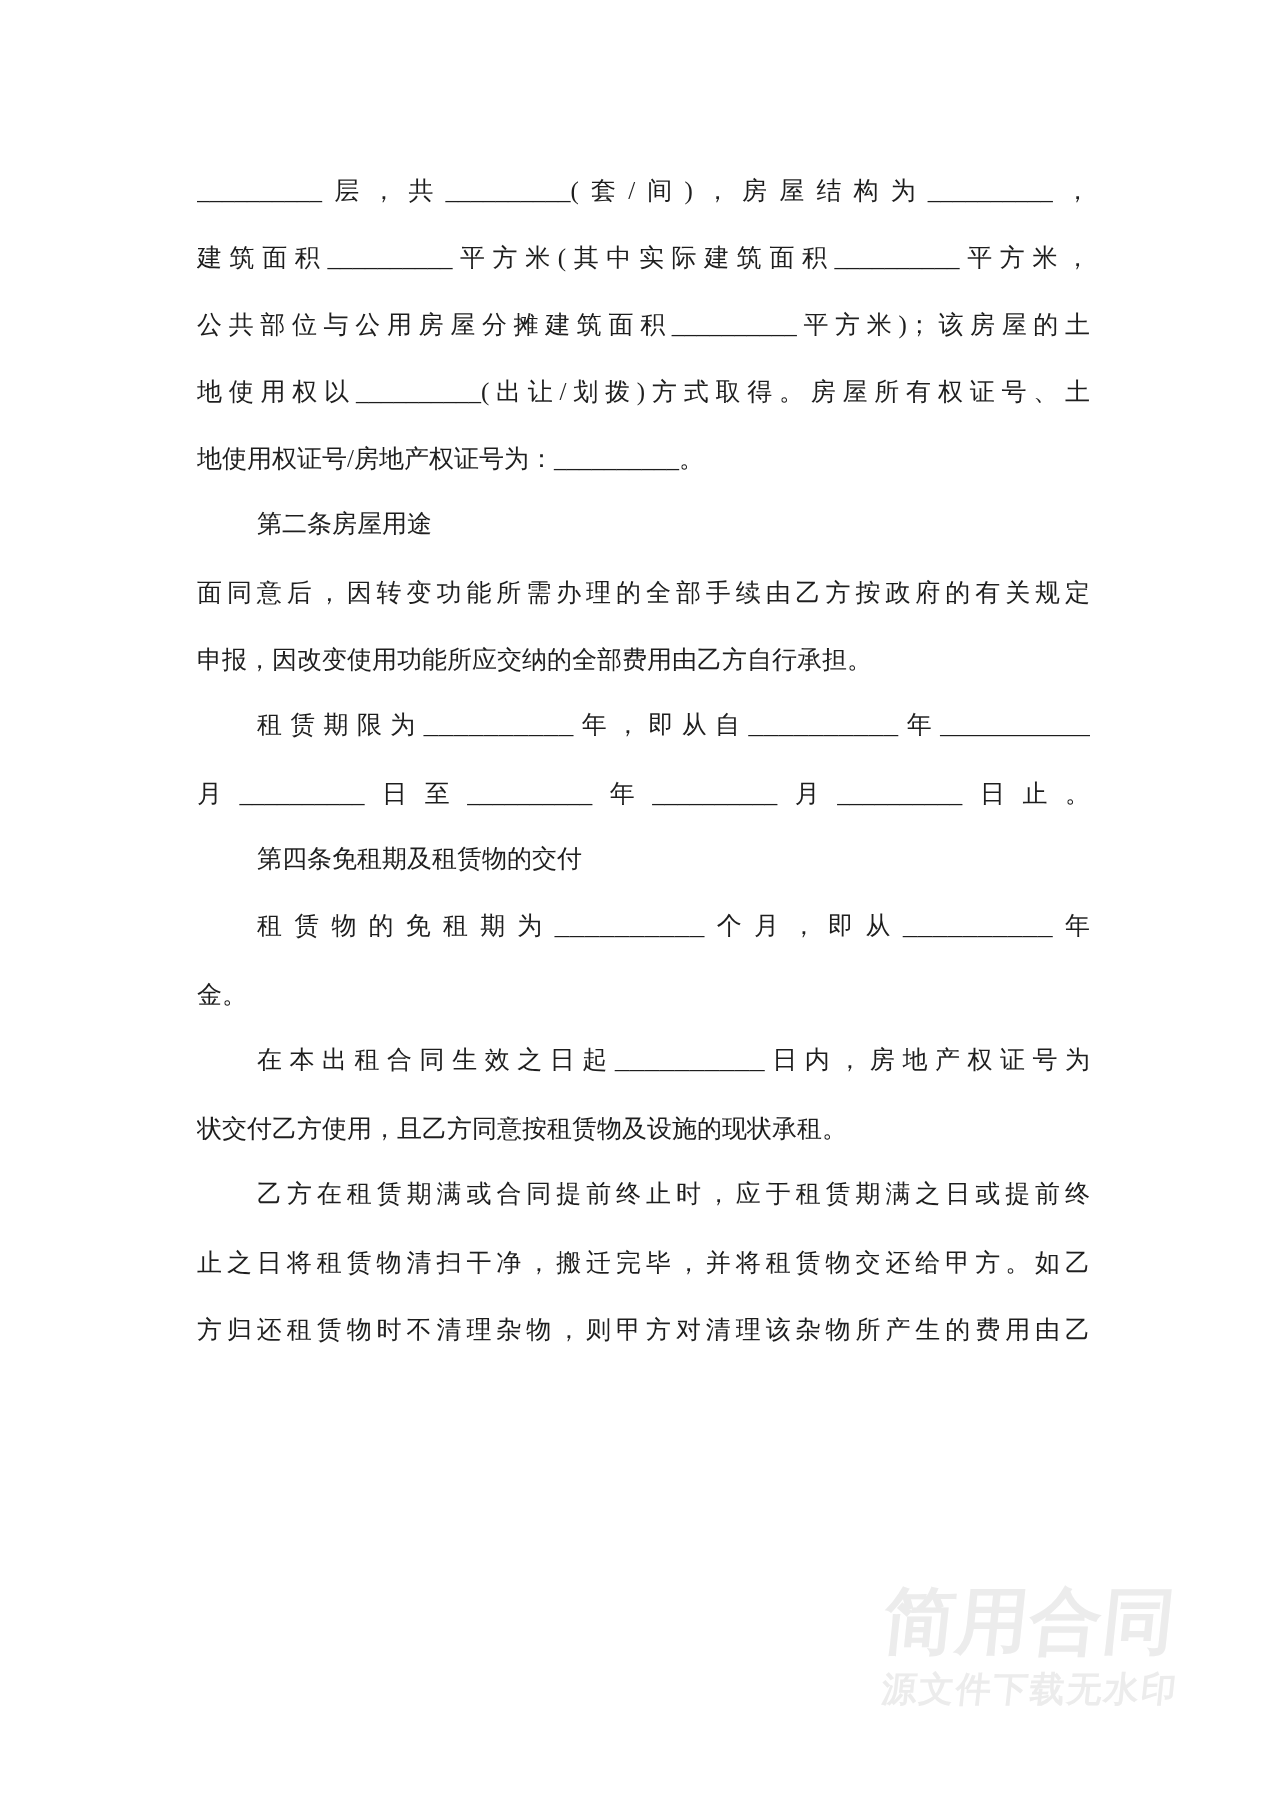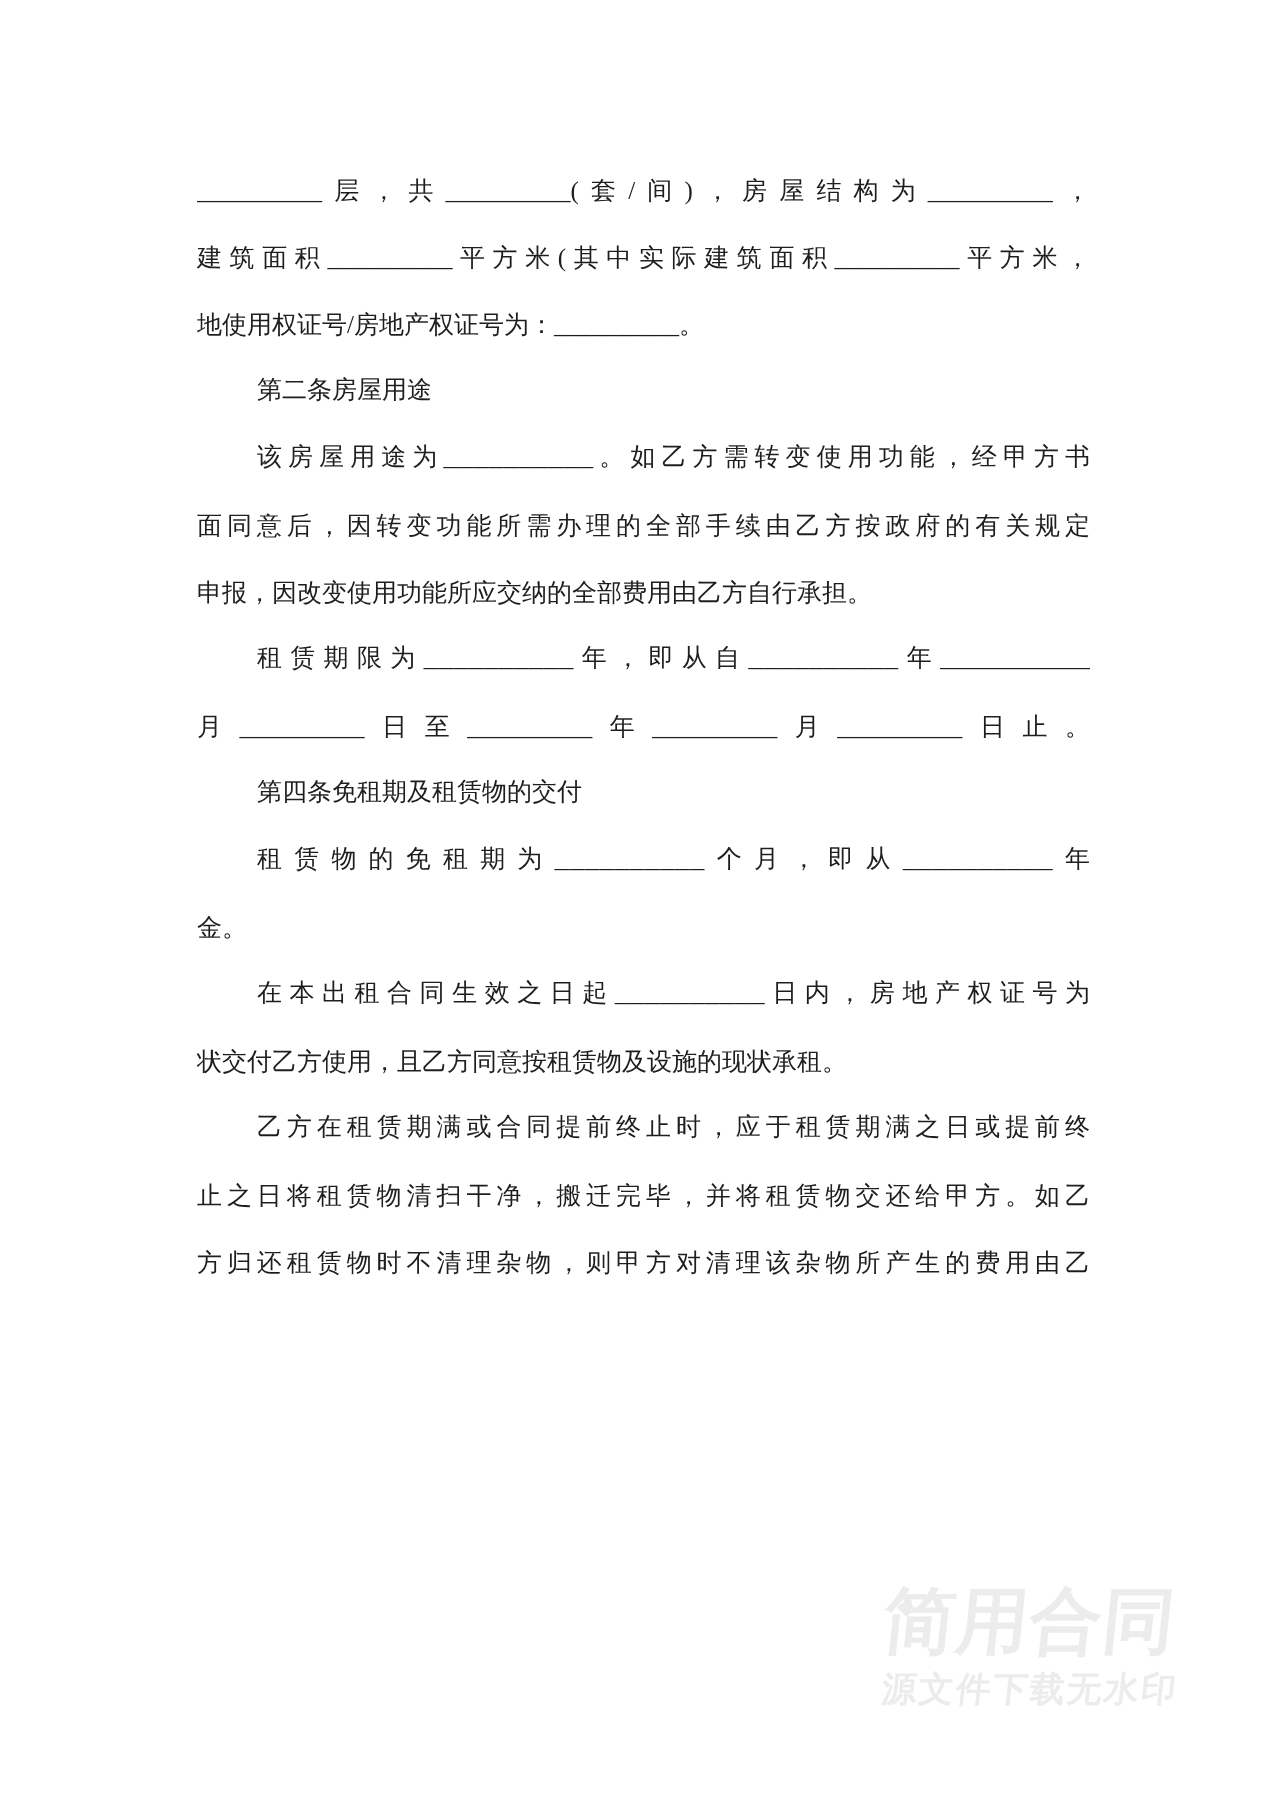--- a/index.html
+++ b/index.html
@@ -62,23 +62,24 @@
     line-height: 38px;
     letter-spacing: 2px;
   }
 </style>
 </head>
 <body>
 
 <div class="doc">
   <div class="line justify">__________层，共__________(套/间)，房屋结构为__________，</div>
   <div class="line justify">建筑面积__________平方米(其中实际建筑面积__________平方米，</div>
+  <div class="line justify">公共部位与公用房屋分摊建筑面积__________平方米)；该房屋的土</div>
+  <div class="line justify">地使用权以__________(出让/划拨)方式取得。房屋所有权证号、土</div>
   <div class="line">地使用权证号/房地产权证号为：__________。</div>
   <div class="line indent">第二条房屋用途</div>
-  <div class="line indent justify">该房屋用途为__________。如乙方需转变使用功能，经甲方书</div>
   <div class="line justify">面同意后，因转变功能所需办理的全部手续由乙方按政府的有关规定</div>
   <div class="line">申报，因改变使用功能所应交纳的全部费用由乙方自行承担。</div>
   <div class="line indent justify">租赁期限为__________年，即从自__________年__________</div>
   <div class="line justify">月__________日至__________年__________月__________日止。</div>
   <div class="line indent">第四条免租期及租赁物的交付</div>
   <div class="line indent justify">租赁物的免租期为__________个月，即从__________年</div>
   <div class="line">金。</div>
   <div class="line indent justify">在本出租合同生效之日起__________日内，房地产权证号为</div>
   <div class="line">状交付乙方使用，且乙方同意按租赁物及设施的现状承租。</div>
   <div class="line indent justify">乙方在租赁期满或合同提前终止时，应于租赁期满之日或提前终</div>

